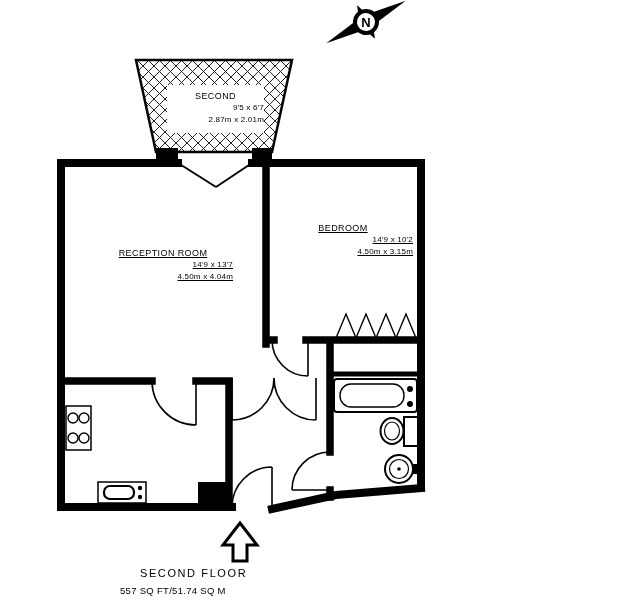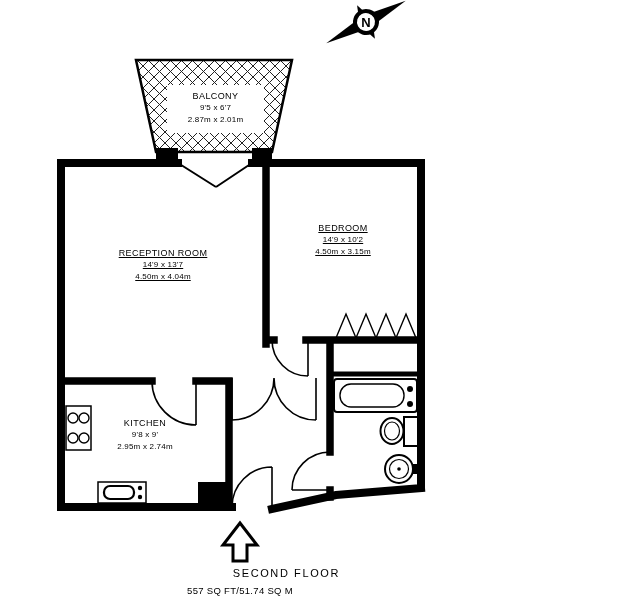--- a/index.html
+++ b/index.html
@@ -3,25 +3,25 @@
 <meta charset="utf-8">
 <style>
   html,body { margin:0; padding:0; background:#fff; }
   .canvas {
     position:relative; width:627px; height:601px; background:#ffffff;
     font-family:"Liberation Sans", sans-serif; color:#000; overflow:hidden;
   }
   .plan-svg { position:absolute; left:0; top:0; }
   .label { position:absolute; text-align:center; line-height:12px; }
   .room-name { font-size:9px; letter-spacing:.4px; font-weight:400; }
-  .room-dim  { font-size:8px; letter-spacing:.2px; }
+  .room-dim  { font-size:8px; letter-spacing:.2px;text-align:right; }
   .balcony-box { background:#ffffff; padding:2px 0; }
-  .footer-floor { position:absolute; left:140px; top:567px; width:200px; text-align:right;
+  .footer-floor { position:absolute; left:140px; top:567px; width:200px; text-align:left;
                   font-size:11px; letter-spacing:1.6px; }
-  .footer-area  { position:absolute; left:120px; top:585px; width:240px; text-align:center;
+  .footer-area  { position:absolute; left:120px; top:585px; width:240px; 
                   font-size:9.5px; letter-spacing:.3px; }
 </style>
 </head>
 <body>
 
 <div class="canvas">
 
   <svg class="plan-svg" width="627" height="601" viewBox="0 0 627 601">
     <defs>
       <pattern id="hatch" width="11" height="11" patternUnits="userSpaceOnUse">
@@ -90,39 +90,34 @@
       <polygon points="-45,0 0,-7 45,0 0,7" fill="#000"></polygon>
       <polygon points="0,-19 7,0 0,19 -7,0" fill="#000"></polygon>
       <circle r="11" fill="#fff" stroke="#000" stroke-width="4"></circle>
       <text transform="rotate(28)" y="4.5" text-anchor="middle" font-size="13" font-weight="bold" font-family="Liberation Sans, sans-serif">N</text>
     </g>
 
     <polygon points="240,523 223,545 233,545 233,561 247,561 247,545 257,545" fill="#fff" stroke="#000" stroke-width="3"></polygon>
   </svg>
 
   <div class="label balcony-box" style="left:167px; top:88px; width:97px;">
-    <div class="room-name">BALCONY</div>
+    <div class="room-name">SECOND</div>
     <div class="room-dim">9'5 x 6'7</div>
     <div class="room-dim">2.87m x 2.01m</div>
   </div>
 
   <div class="label" style="left:93px; top:247px; width:140px;text-decoration:underline;">
     <div class="room-name">RECEPTION ROOM</div>
     <div class="room-dim">14'9 x 13'7</div>
     <div class="room-dim">4.50m x 4.04m</div>
   </div>
 
   <div class="label" style="left:273px; top:222px; width:140px;text-decoration:underline;">
     <div class="room-name">BEDROOM</div>
     <div class="room-dim">14'9 x 10'2</div>
     <div class="room-dim">4.50m x 3.15m</div>
   </div>
 
-  <div class="label" style="left:85px; top:417px; width:120px;">
-    <div class="room-name">KITCHEN</div>
-    <div class="room-dim">9'8 x 9'</div>
-    <div class="room-dim">2.95m x 2.74m</div>
-  </div>
 
   <div class="footer-floor">SECOND FLOOR</div>
   <div class="footer-area">557 SQ FT/51.74 SQ M</div>
 
 </div>
 
 </body></html>

